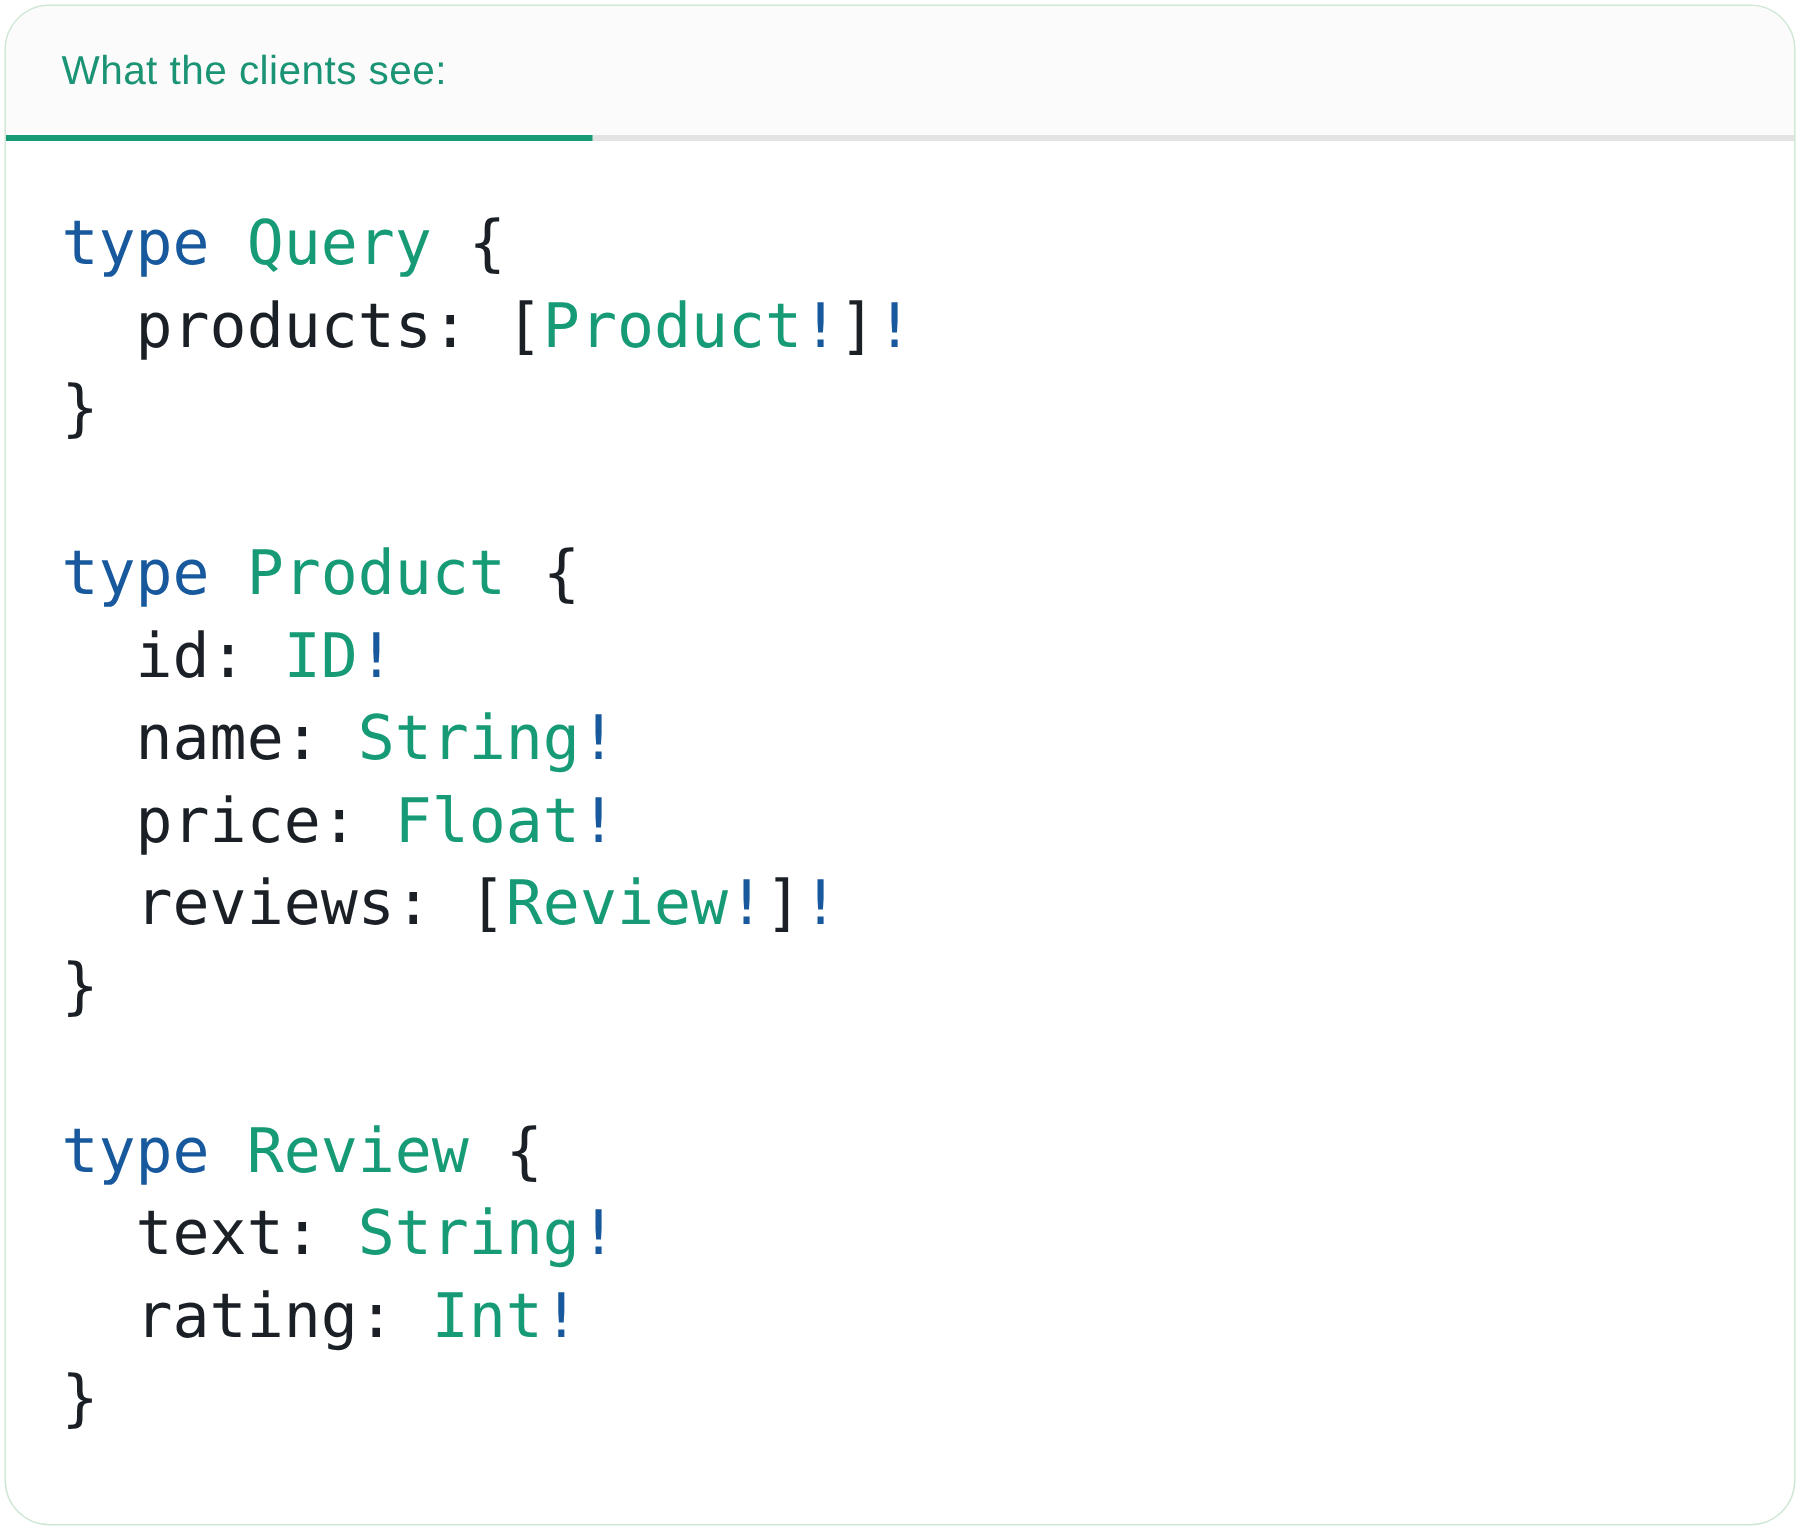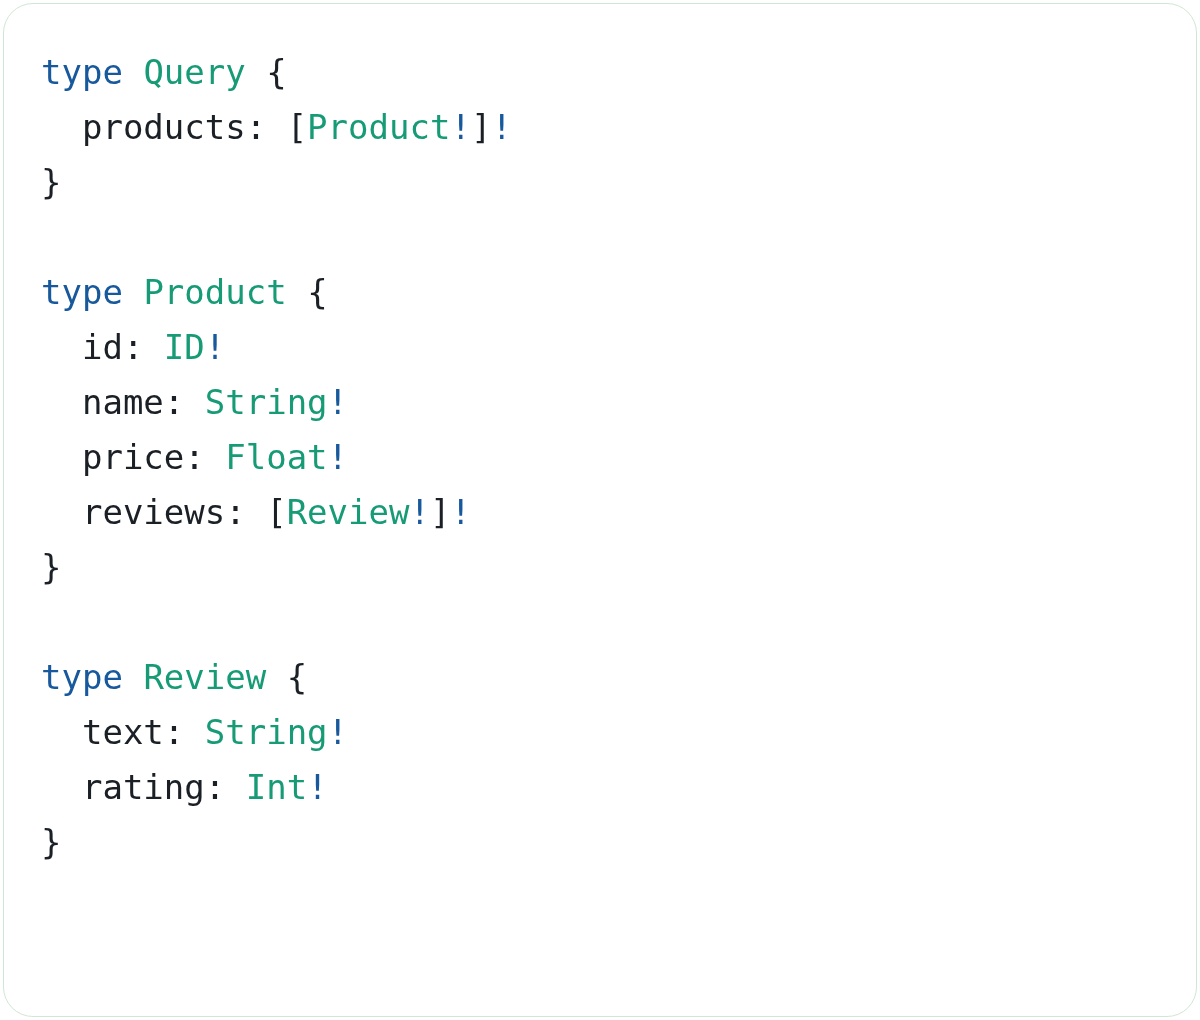--- a/index.html
+++ b/index.html
@@ -61,32 +61,36 @@
     left: 0;
     bottom: -4px;
     width: 391px;
     height: 4px;
     background: var(--active-underline);
   }
   .code {
     margin: 0;
     padding: 41px 20px 0 37px;
     font-family: "DejaVu Sans Mono", "Liberation Mono", monospace;
-    font-size: 34px;
+    font-size: 41px;
     line-height: 55px;
     color: var(--plain-dark);
   }
   .code-line {
     height: 55px;
     white-space: pre;
   }
   .tok-keyword  { color: var(--keyword-blue); }
   .tok-typename { color: var(--typename-green); }
   .tok-plain    { color: var(--plain-dark); }
 </style>
 </head>
 <body>
 
 <div class="page">
   <div class="card">
+    <div class="card-header">
+      <div class="tab-label">What the clients see:</div>
+      <div class="tab-underline"></div>
+    </div>
     <pre class="code"><div class="code-line"><span class="tok-keyword">type</span><span class="tok-plain"> </span><span class="tok-typename">Query</span><span class="tok-plain"> {</span></div><div class="code-line"><span class="tok-plain">  products: [</span><span class="tok-typename">Product</span><span class="tok-keyword">!</span><span class="tok-plain">]</span><span class="tok-keyword">!</span></div><div class="code-line"><span class="tok-plain">}</span></div><div class="code-line"></div><div class="code-line"><span class="tok-keyword">type</span><span class="tok-plain"> </span><span class="tok-typename">Product</span><span class="tok-plain"> {</span></div><div class="code-line"><span class="tok-plain">  id: </span><span class="tok-typename">ID</span><span class="tok-keyword">!</span></div><div class="code-line"><span class="tok-plain">  name: </span><span class="tok-typename">String</span><span class="tok-keyword">!</span></div><div class="code-line"><span class="tok-plain">  price: </span><span class="tok-typename">Float</span><span class="tok-keyword">!</span></div><div class="code-line"><span class="tok-plain">  reviews: [</span><span class="tok-typename">Review</span><span class="tok-keyword">!</span><span class="tok-plain">]</span><span class="tok-keyword">!</span></div><div class="code-line"><span class="tok-plain">}</span></div><div class="code-line"></div><div class="code-line"><span class="tok-keyword">type</span><span class="tok-plain"> </span><span class="tok-typename">Review</span><span class="tok-plain"> {</span></div><div class="code-line"><span class="tok-plain">  text: </span><span class="tok-typename">String</span><span class="tok-keyword">!</span></div><div class="code-line"><span class="tok-plain">  rating: </span><span class="tok-typename">Int</span><span class="tok-keyword">!</span></div><div class="code-line"><span class="tok-plain">}</span></div></pre>
   </div>
 </div>
 
 </body></html>

